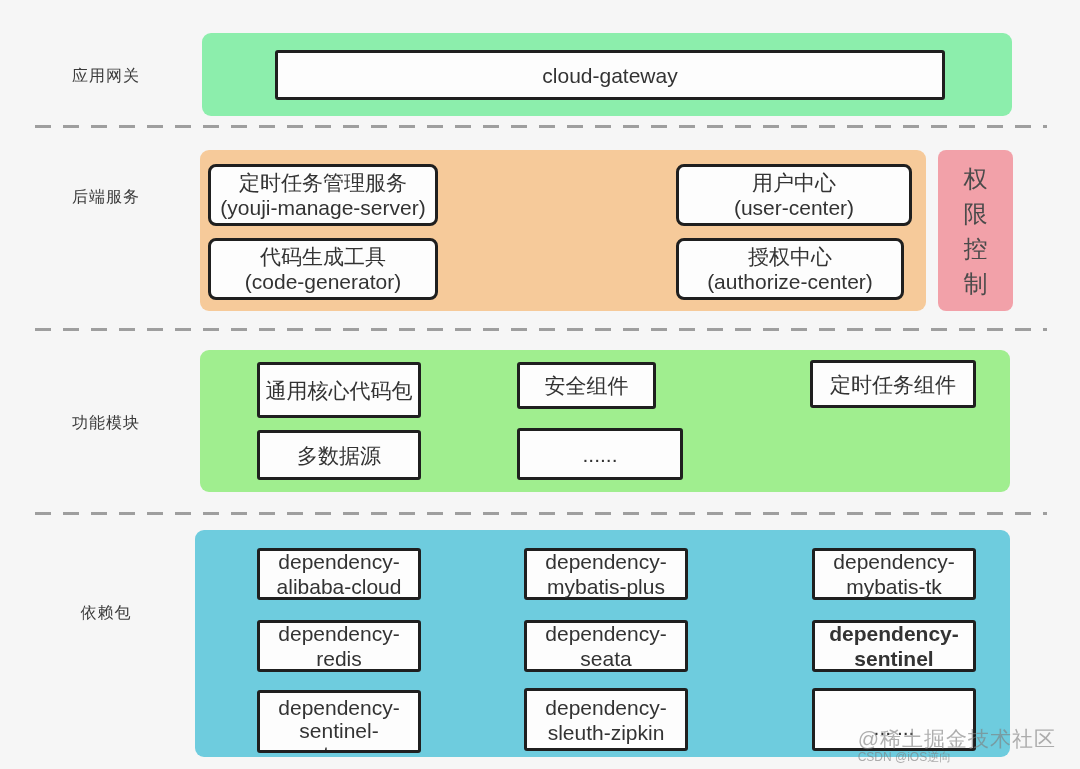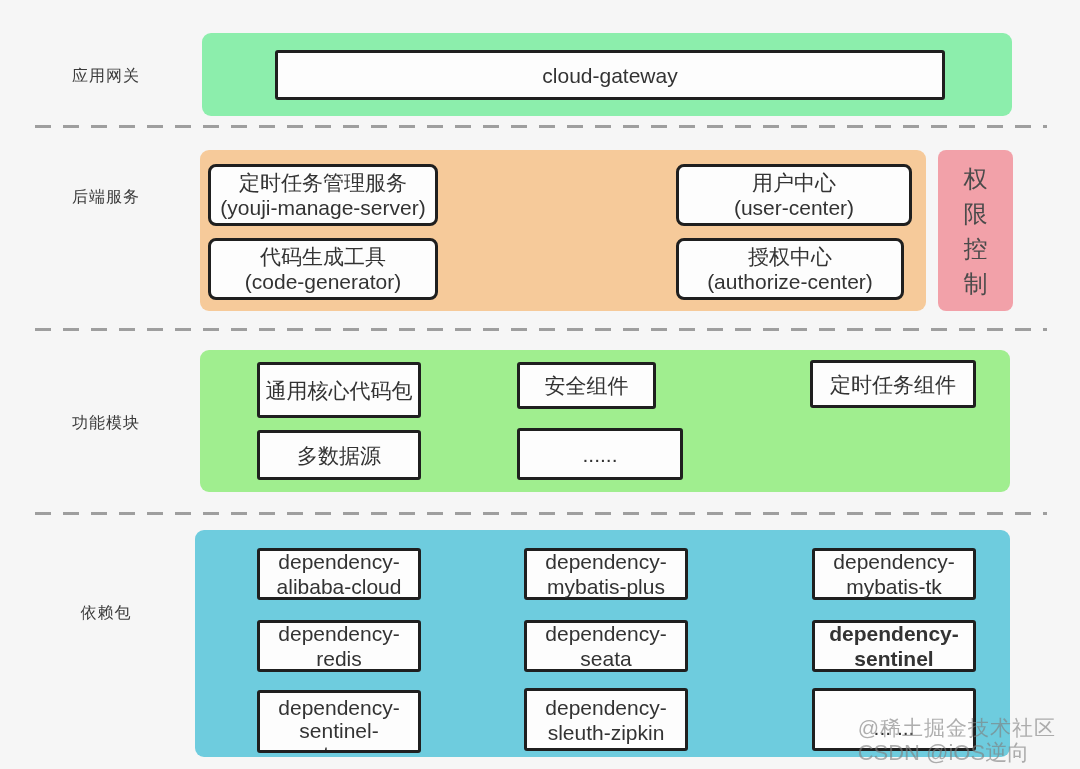--- a/index.html
+++ b/index.html
@@ -36,21 +36,21 @@
   }
   .vtext {
     width:1.25em; font-size:24px; line-height:35px;
     word-break:break-all; text-align:center; color:#4a4a4a;
   }
   .watermark {
     position:absolute; right:24px; bottom:4px; text-align:left;
     color:rgba(126,126,126,.62); z-index:10; line-height:1.15;
   }
   .wm1 { font-size:21px; letter-spacing:1px; }
-  .wm2 { font-size:22px; }
+  .wm2 { font-size:12px; }
 </style>
 </head>
 <body>
 
 <div class="canvas">
 
   <div class="row-label" style="top:66px;">应用网关</div>
   <div class="row-label" style="top:187px;">后端服务</div>
   <div class="row-label" style="top:413px;">功能模块</div>
   <div class="row-label" style="top:603px;">依赖包</div>

